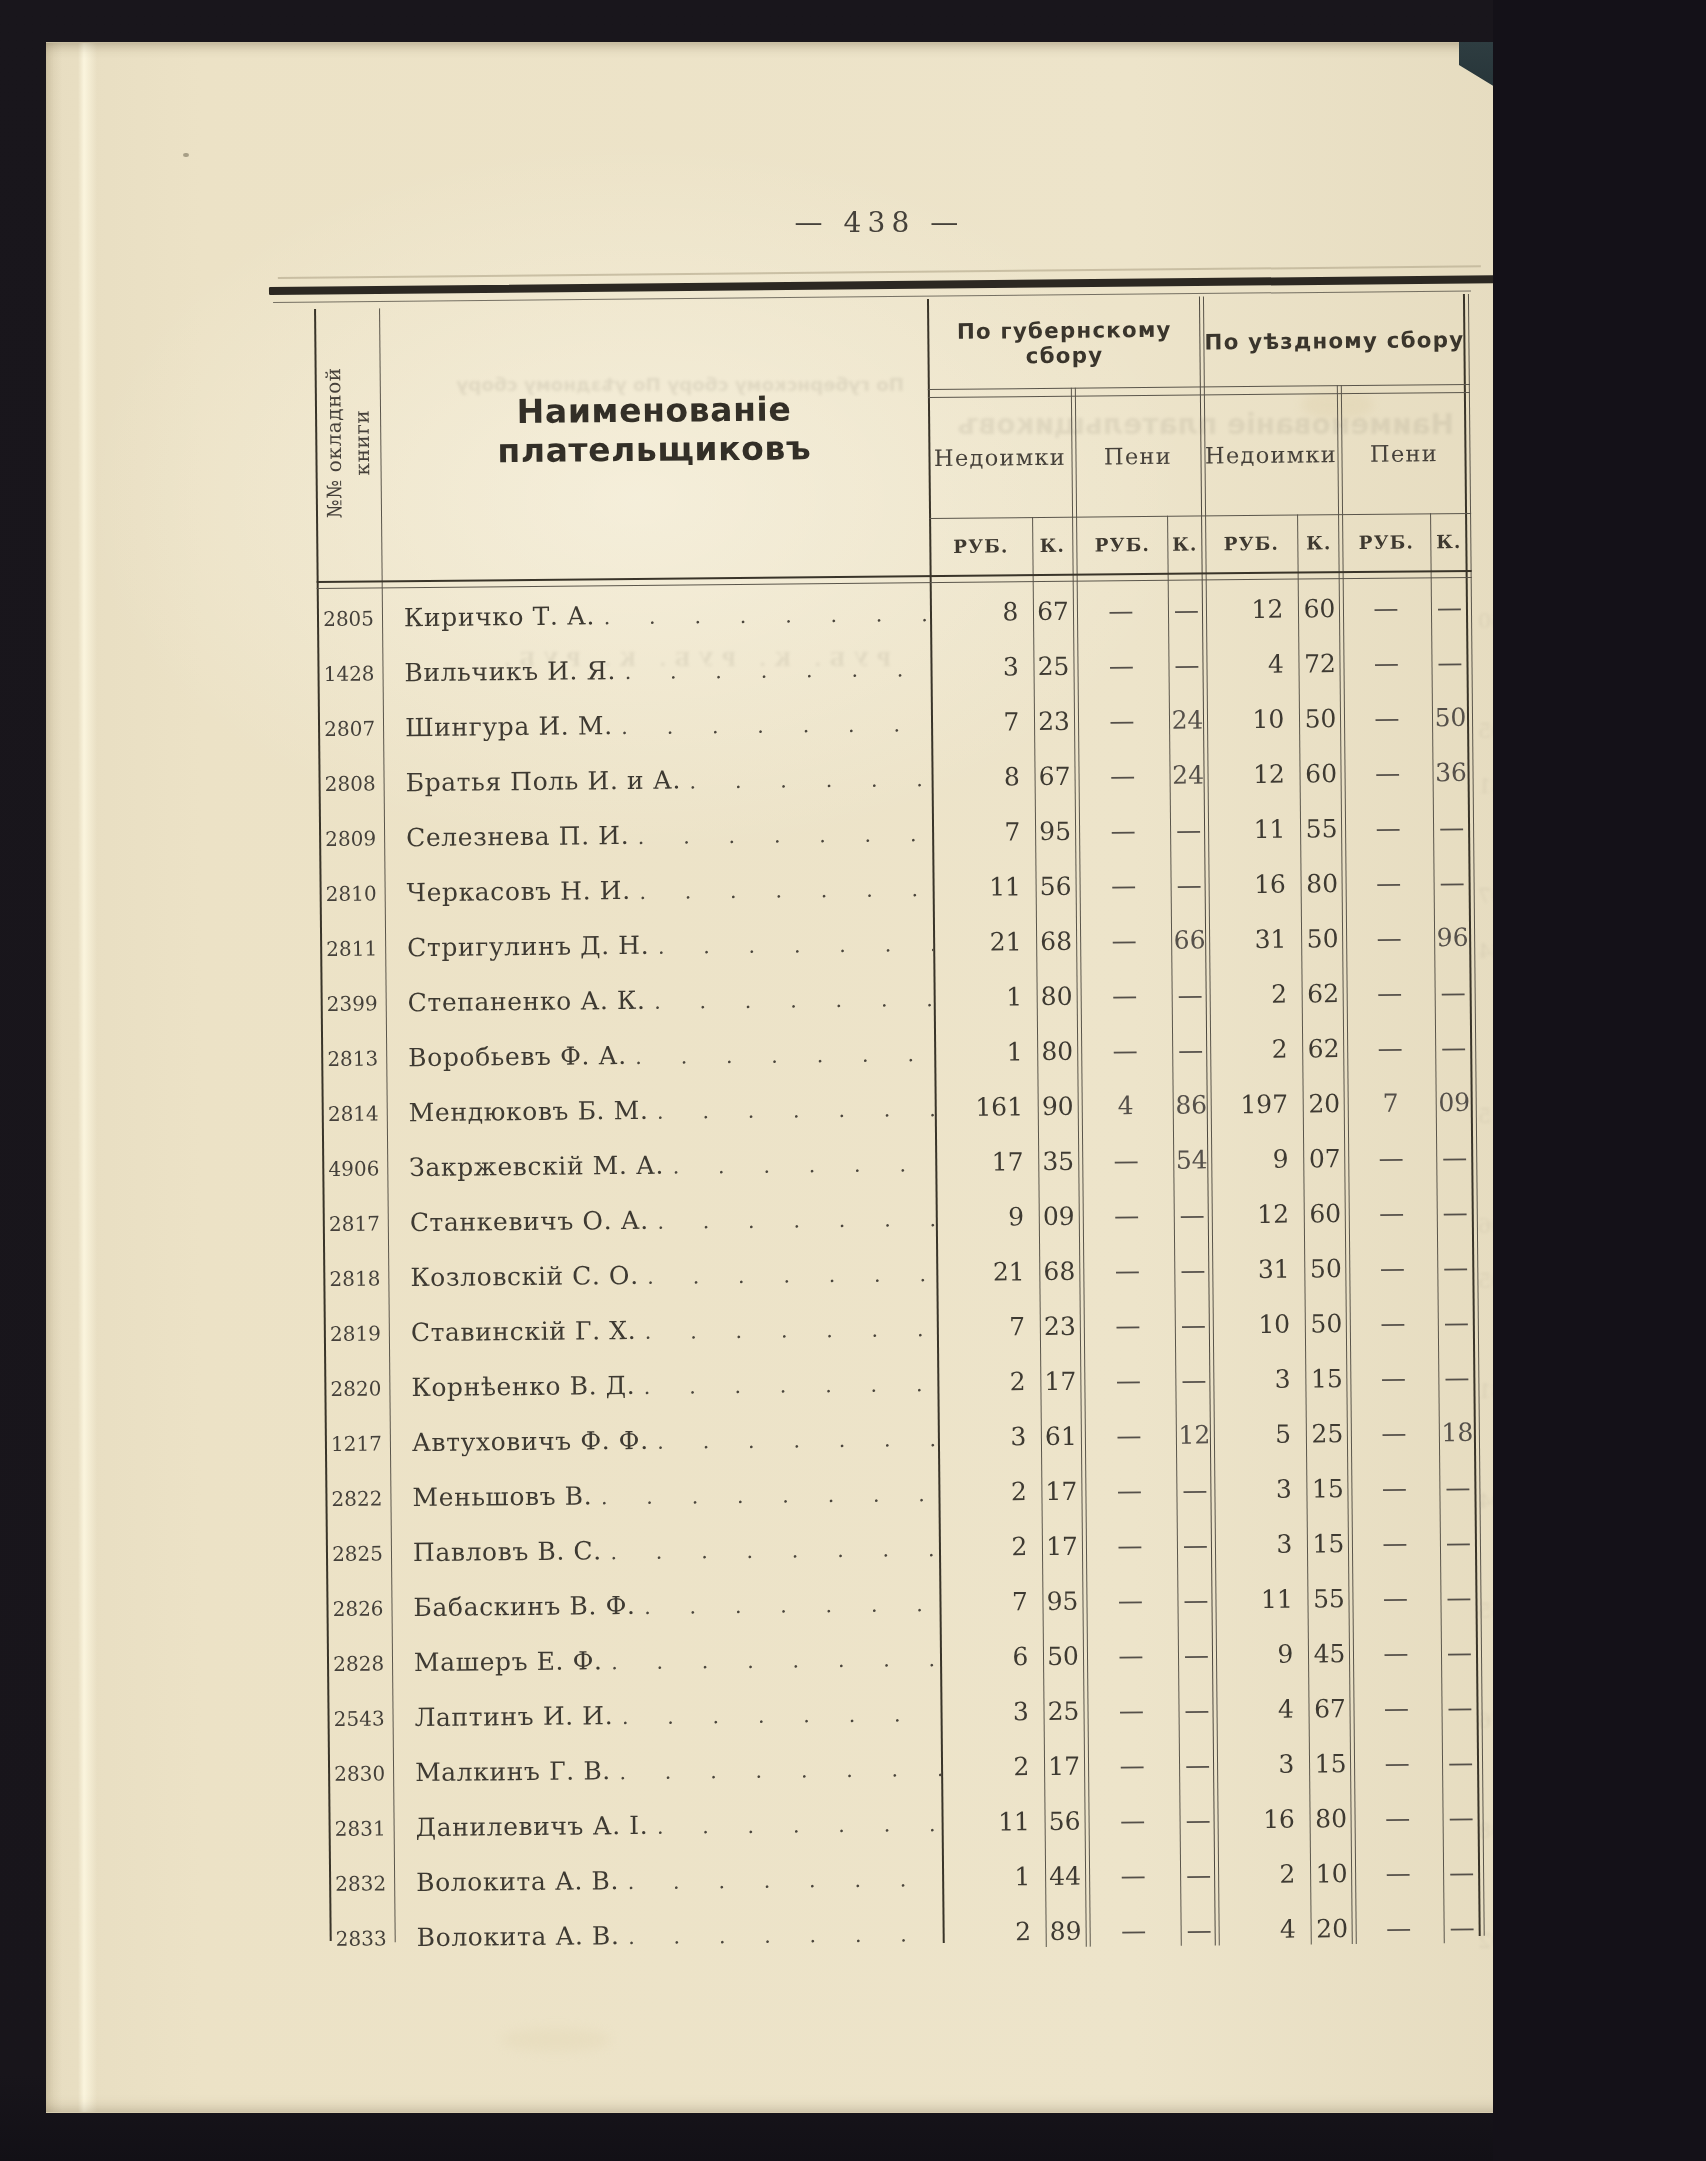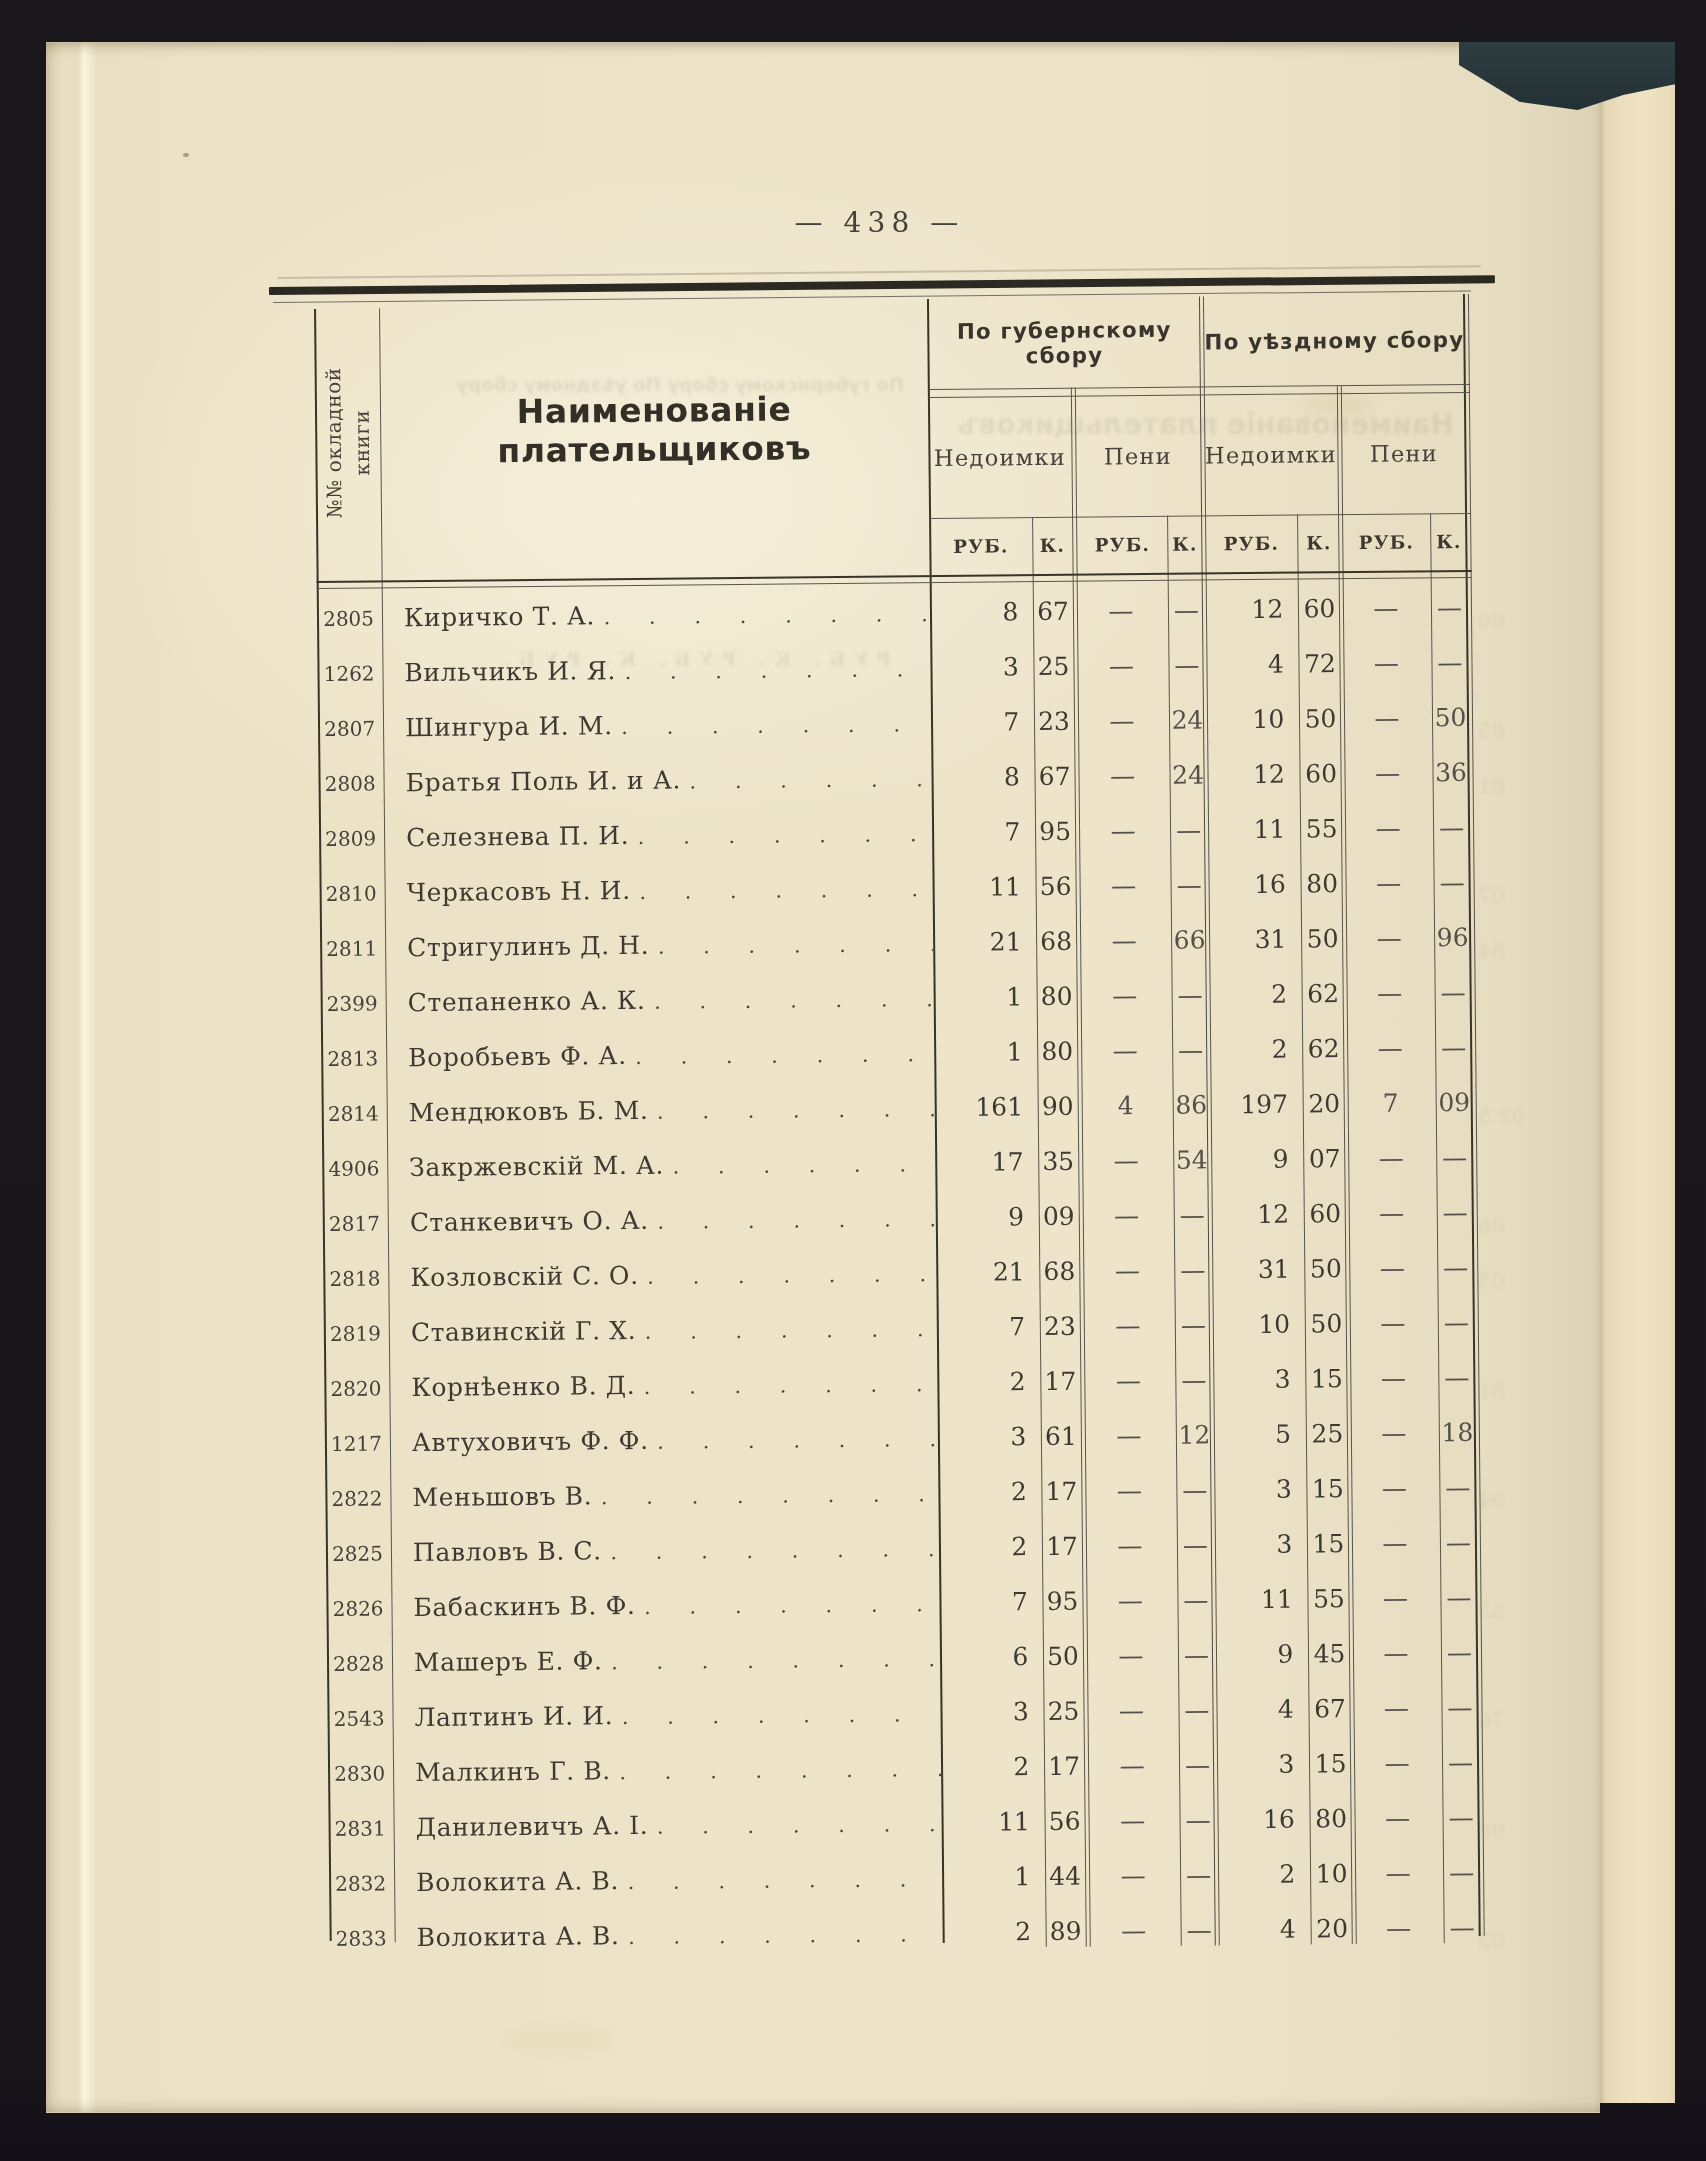--- a/index.html
+++ b/index.html
@@ -1,16 +1,16 @@
 <!DOCTYPE html>
 <html style="font-size:9.8px"><head>
 <meta charset="utf-8">
 <style>
   html,body{margin:0;padding:0;background:#141118;}
-  #canvas{position:relative;width:1706px;height:2161px;background:
+  #canvas{position:relative;width:1493px;height:2161px;background:
     linear-gradient(180deg,#19161c 0%,#18151b 96%,#121016 100%);
     overflow:hidden;font-family:"DejaVu Serif","Liberation Serif",serif;color:#3d3930;}
 
   
   .page-main{position:absolute;left:46px;top:42px;width:1554px;height:2069px;
     background:
       radial-gradient(ellipse 855px 550px at 38% 22%, rgba(255,252,240,0.45), rgba(255,252,240,0) 65%),
       linear-gradient(90deg, rgba(140,120,80,0.18) 0px, rgba(140,120,80,0) 16px),
       linear-gradient(90deg, rgba(0,0,0,0) 32px, rgba(255,250,228,0.8) 38px, rgba(255,250,228,0) 51px),
       linear-gradient(90deg,#e7ddc1 0%,#ece2c6 10%,#ede4ca 70%,#e6dcc0 94%,#ddd2b5 100%),
@@ -188,21 +188,21 @@
       <div class="c-k">67</div>
       <div class="c-k dash">—</div>
       <div class="c-k dash">—</div>
       <div class="c-r">12</div>
       <div class="c-k">60</div>
       <div class="c-k dash">—</div>
       <div class="c-k dash">—</div>
     </div>
 
     <div class="trow">
-      <div class="c-no">1262</div>
+      <div class="c-no">1428</div>
       <div class="c-name">
             <span>Вильчикъ И. Я.</span>
             <span class="dots"></span>
           </div>
       <div class="c-r">3</div>
       <div class="c-k">25</div>
       <div class="c-k dash">—</div>
       <div class="c-k dash">—</div>
       <div class="c-r">4</div>
       <div class="c-k">72</div>

